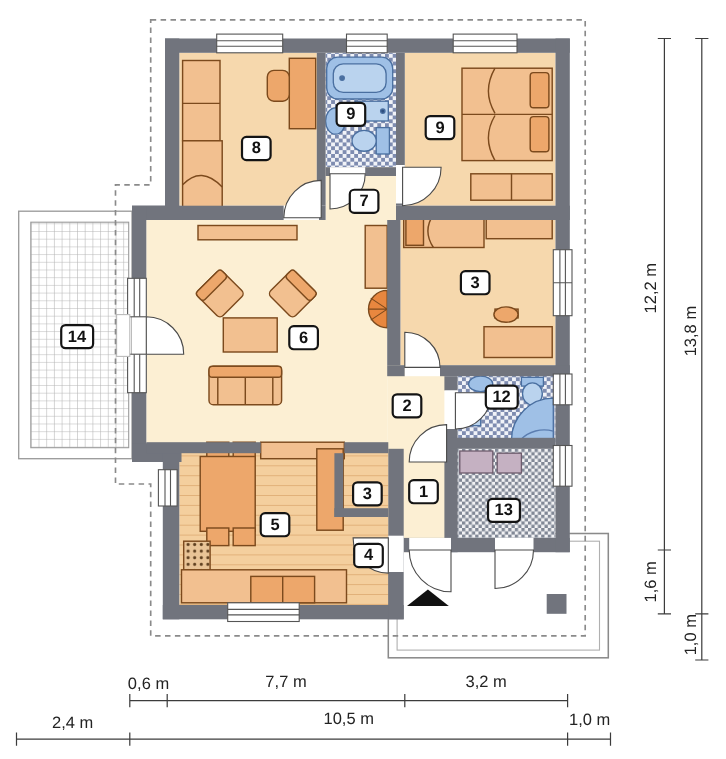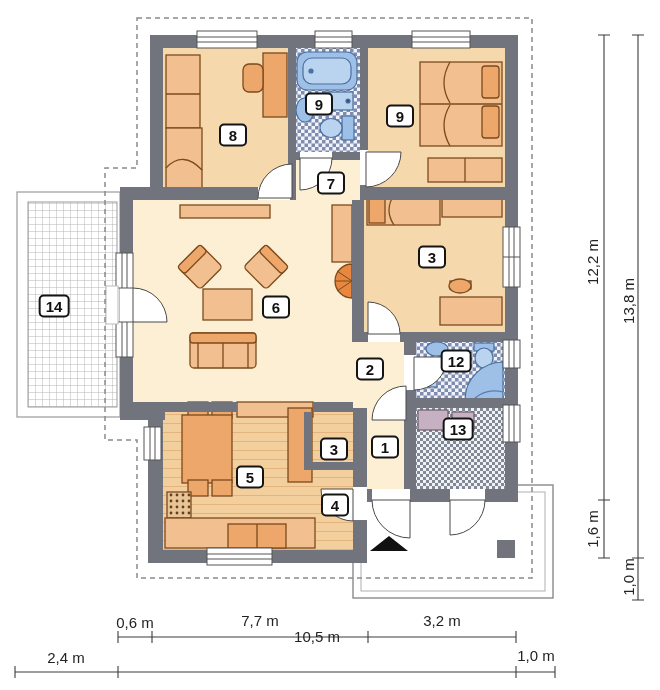--- a/index.html
+++ b/index.html
@@ -276,26 +276,26 @@
   <div class="room-label" style="left:334px;top:449px">3</div>
   <div class="room-label" style="left:335px;top:505px">4</div>
   <div class="room-label" style="left:250px;top:477px">5</div>
   <div class="room-label" style="left:276px;top:307px">6</div>
   <div class="room-label" style="left:331px;top:183px">7</div>
   <div class="room-label" style="left:233px;top:135px">8</div>
   <div class="room-label" style="left:319px;top:104px">9</div>
   <div class="room-label" style="left:400px;top:116px">9</div>
   <div class="room-label" style="left:432px;top:257px">3</div>
   <div class="room-label" style="left:456px;top:361px">12</div>
-  <div class="room-label" style="left:458px;top:429px">13</div>
-  <div class="room-label" style="left:54px;top:306px">14</div>
+  <div class="room-label" style="left:458px;top:464px">13</div>
+  <div class="room-label" style="left:70px;top:306px">14</div>
 
   <div class="dim rot" style="left:592px;top:262px">12,2 m</div>
   <div class="dim rot" style="left:628px;top:301px">13,8 m</div>
   <div class="dim rot" style="left:592px;top:529px">1,6 m</div>
   <div class="dim rot" style="left:628px;top:577px">1,0 m</div>
   <div class="dim" style="left:135px;top:622px">0,6 m</div>
   <div class="dim" style="left:260px;top:620px">7,7 m</div>
   <div class="dim" style="left:442px;top:620px">3,2 m</div>
   <div class="dim" style="left:66px;top:657px">2,4 m</div>
-  <div class="dim" style="left:317px;top:636px">10,5 m</div>
+  <div class="dim" style="left:317px;top:654px">10,5 m</div>
   <div class="dim" style="left:536px;top:655px">1,0 m</div>
 </div>
 
 </body></html>

